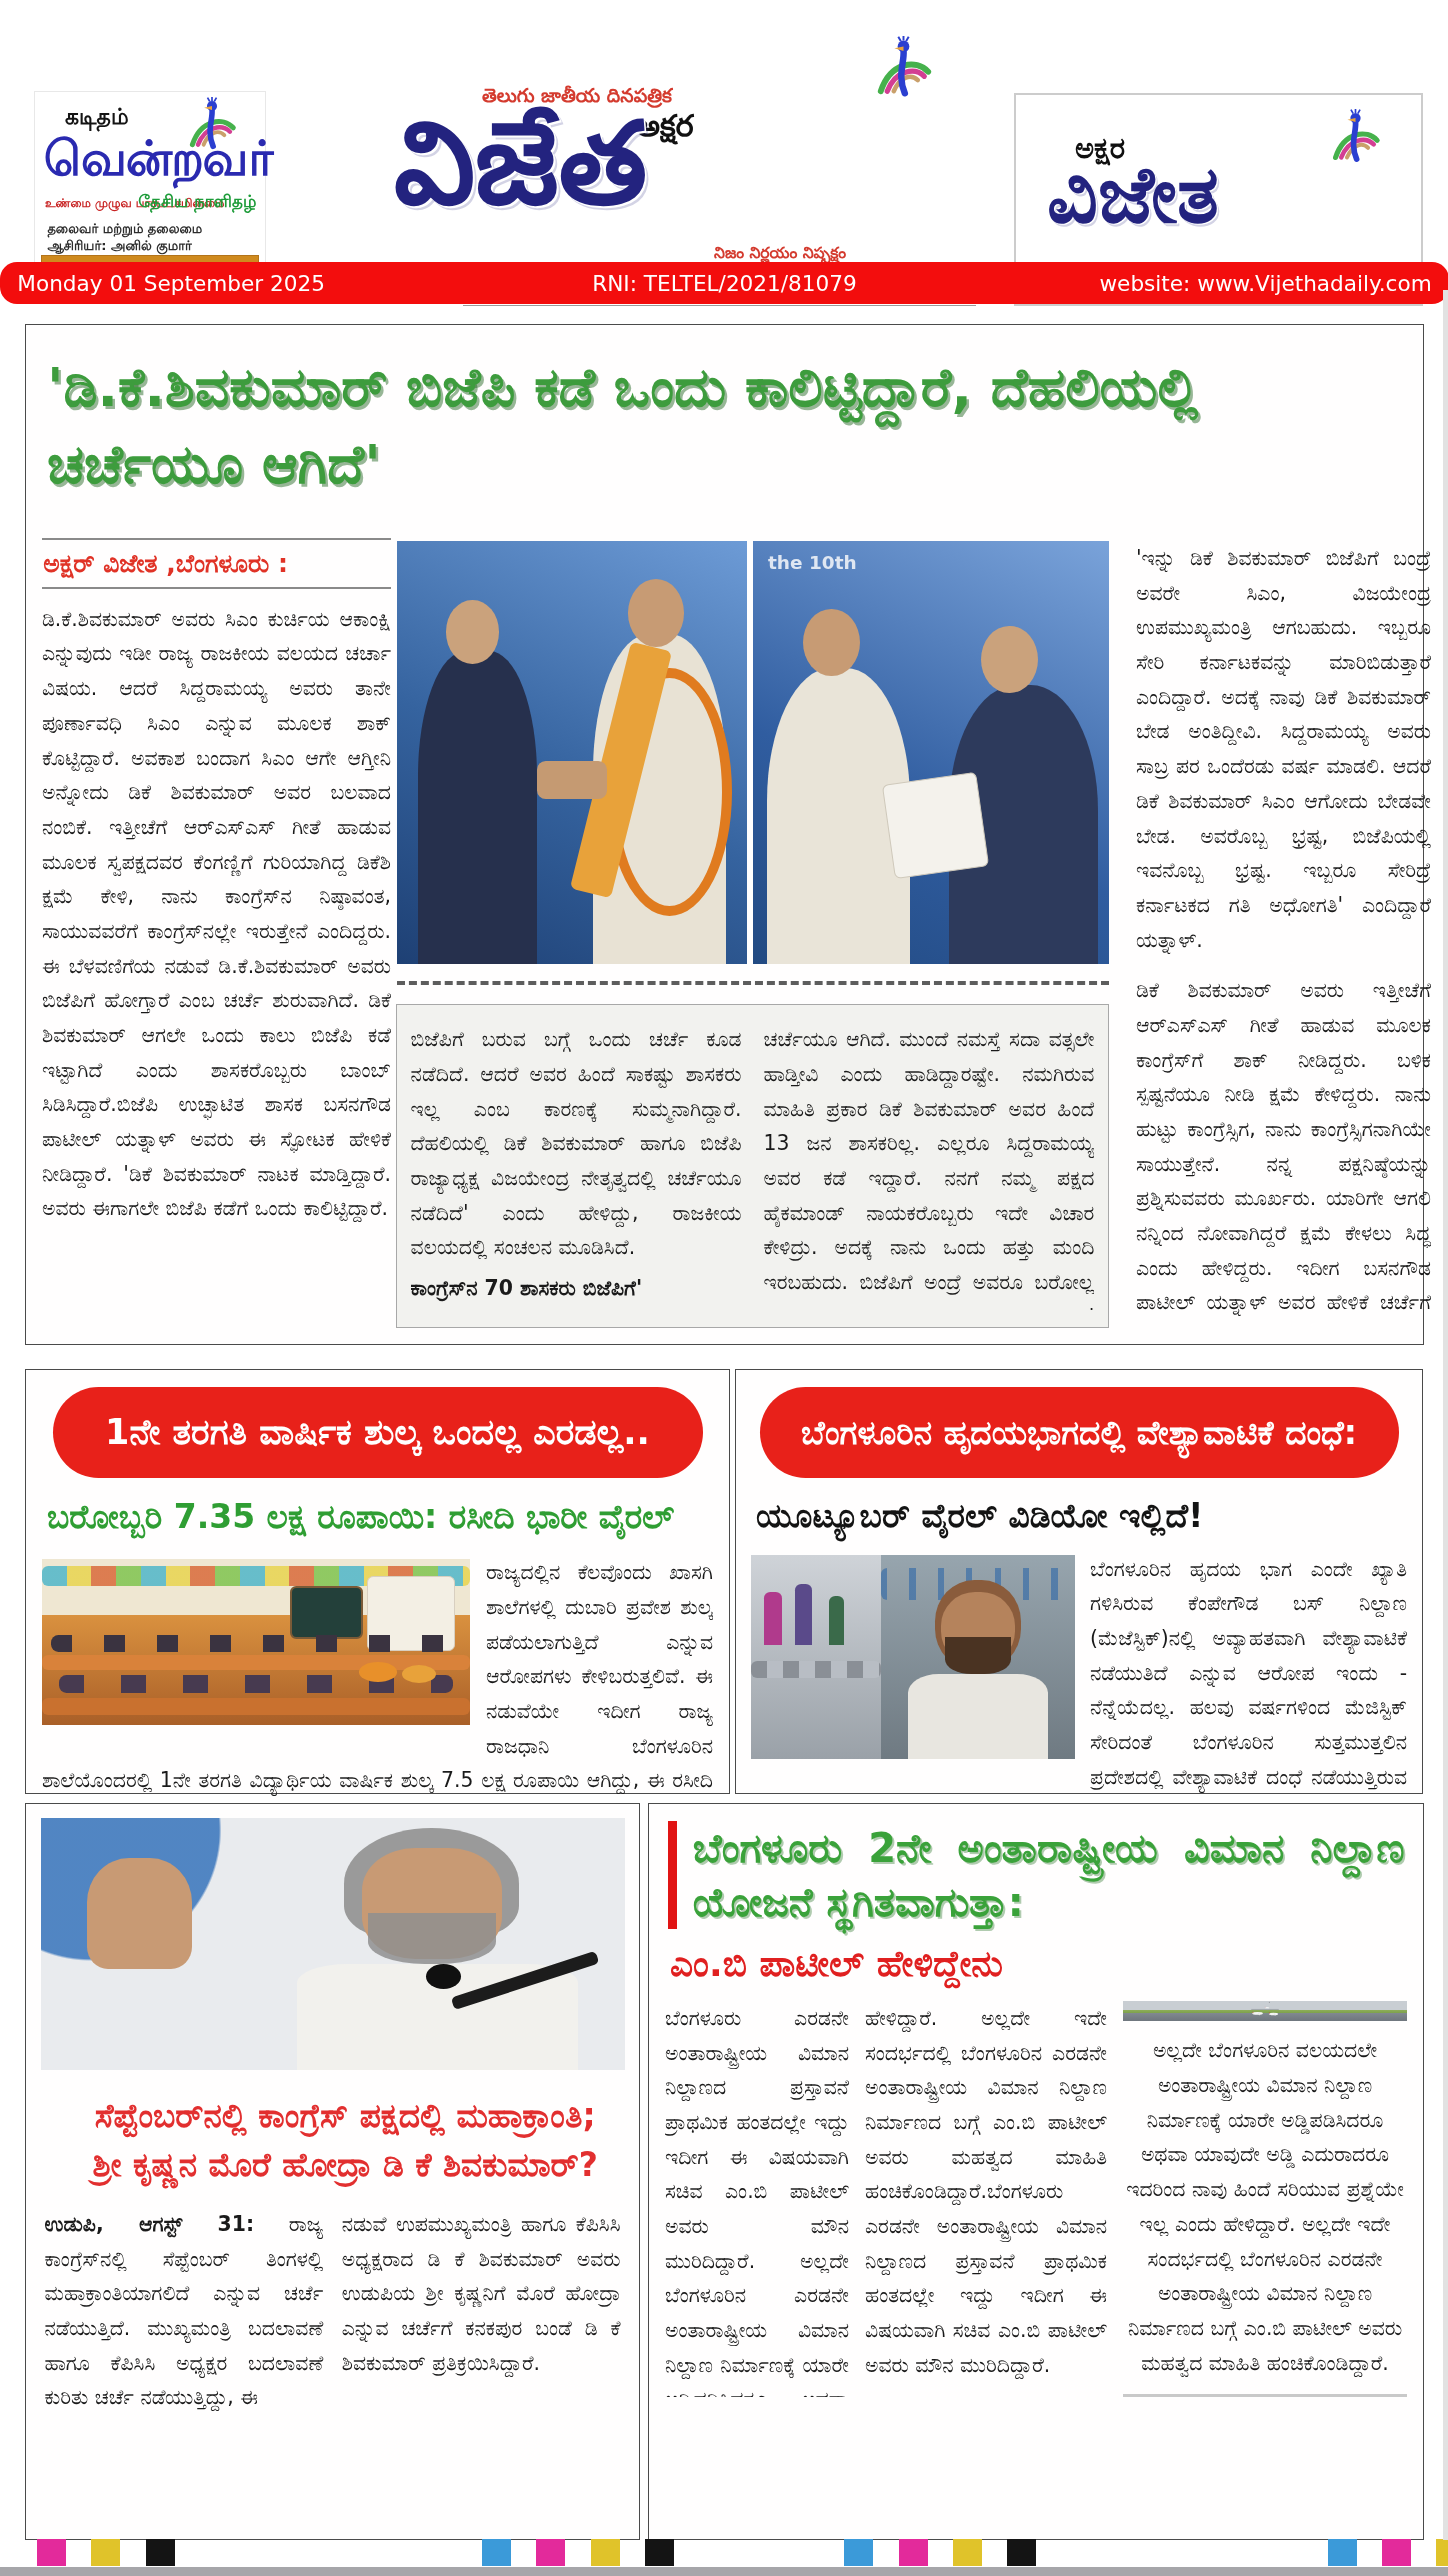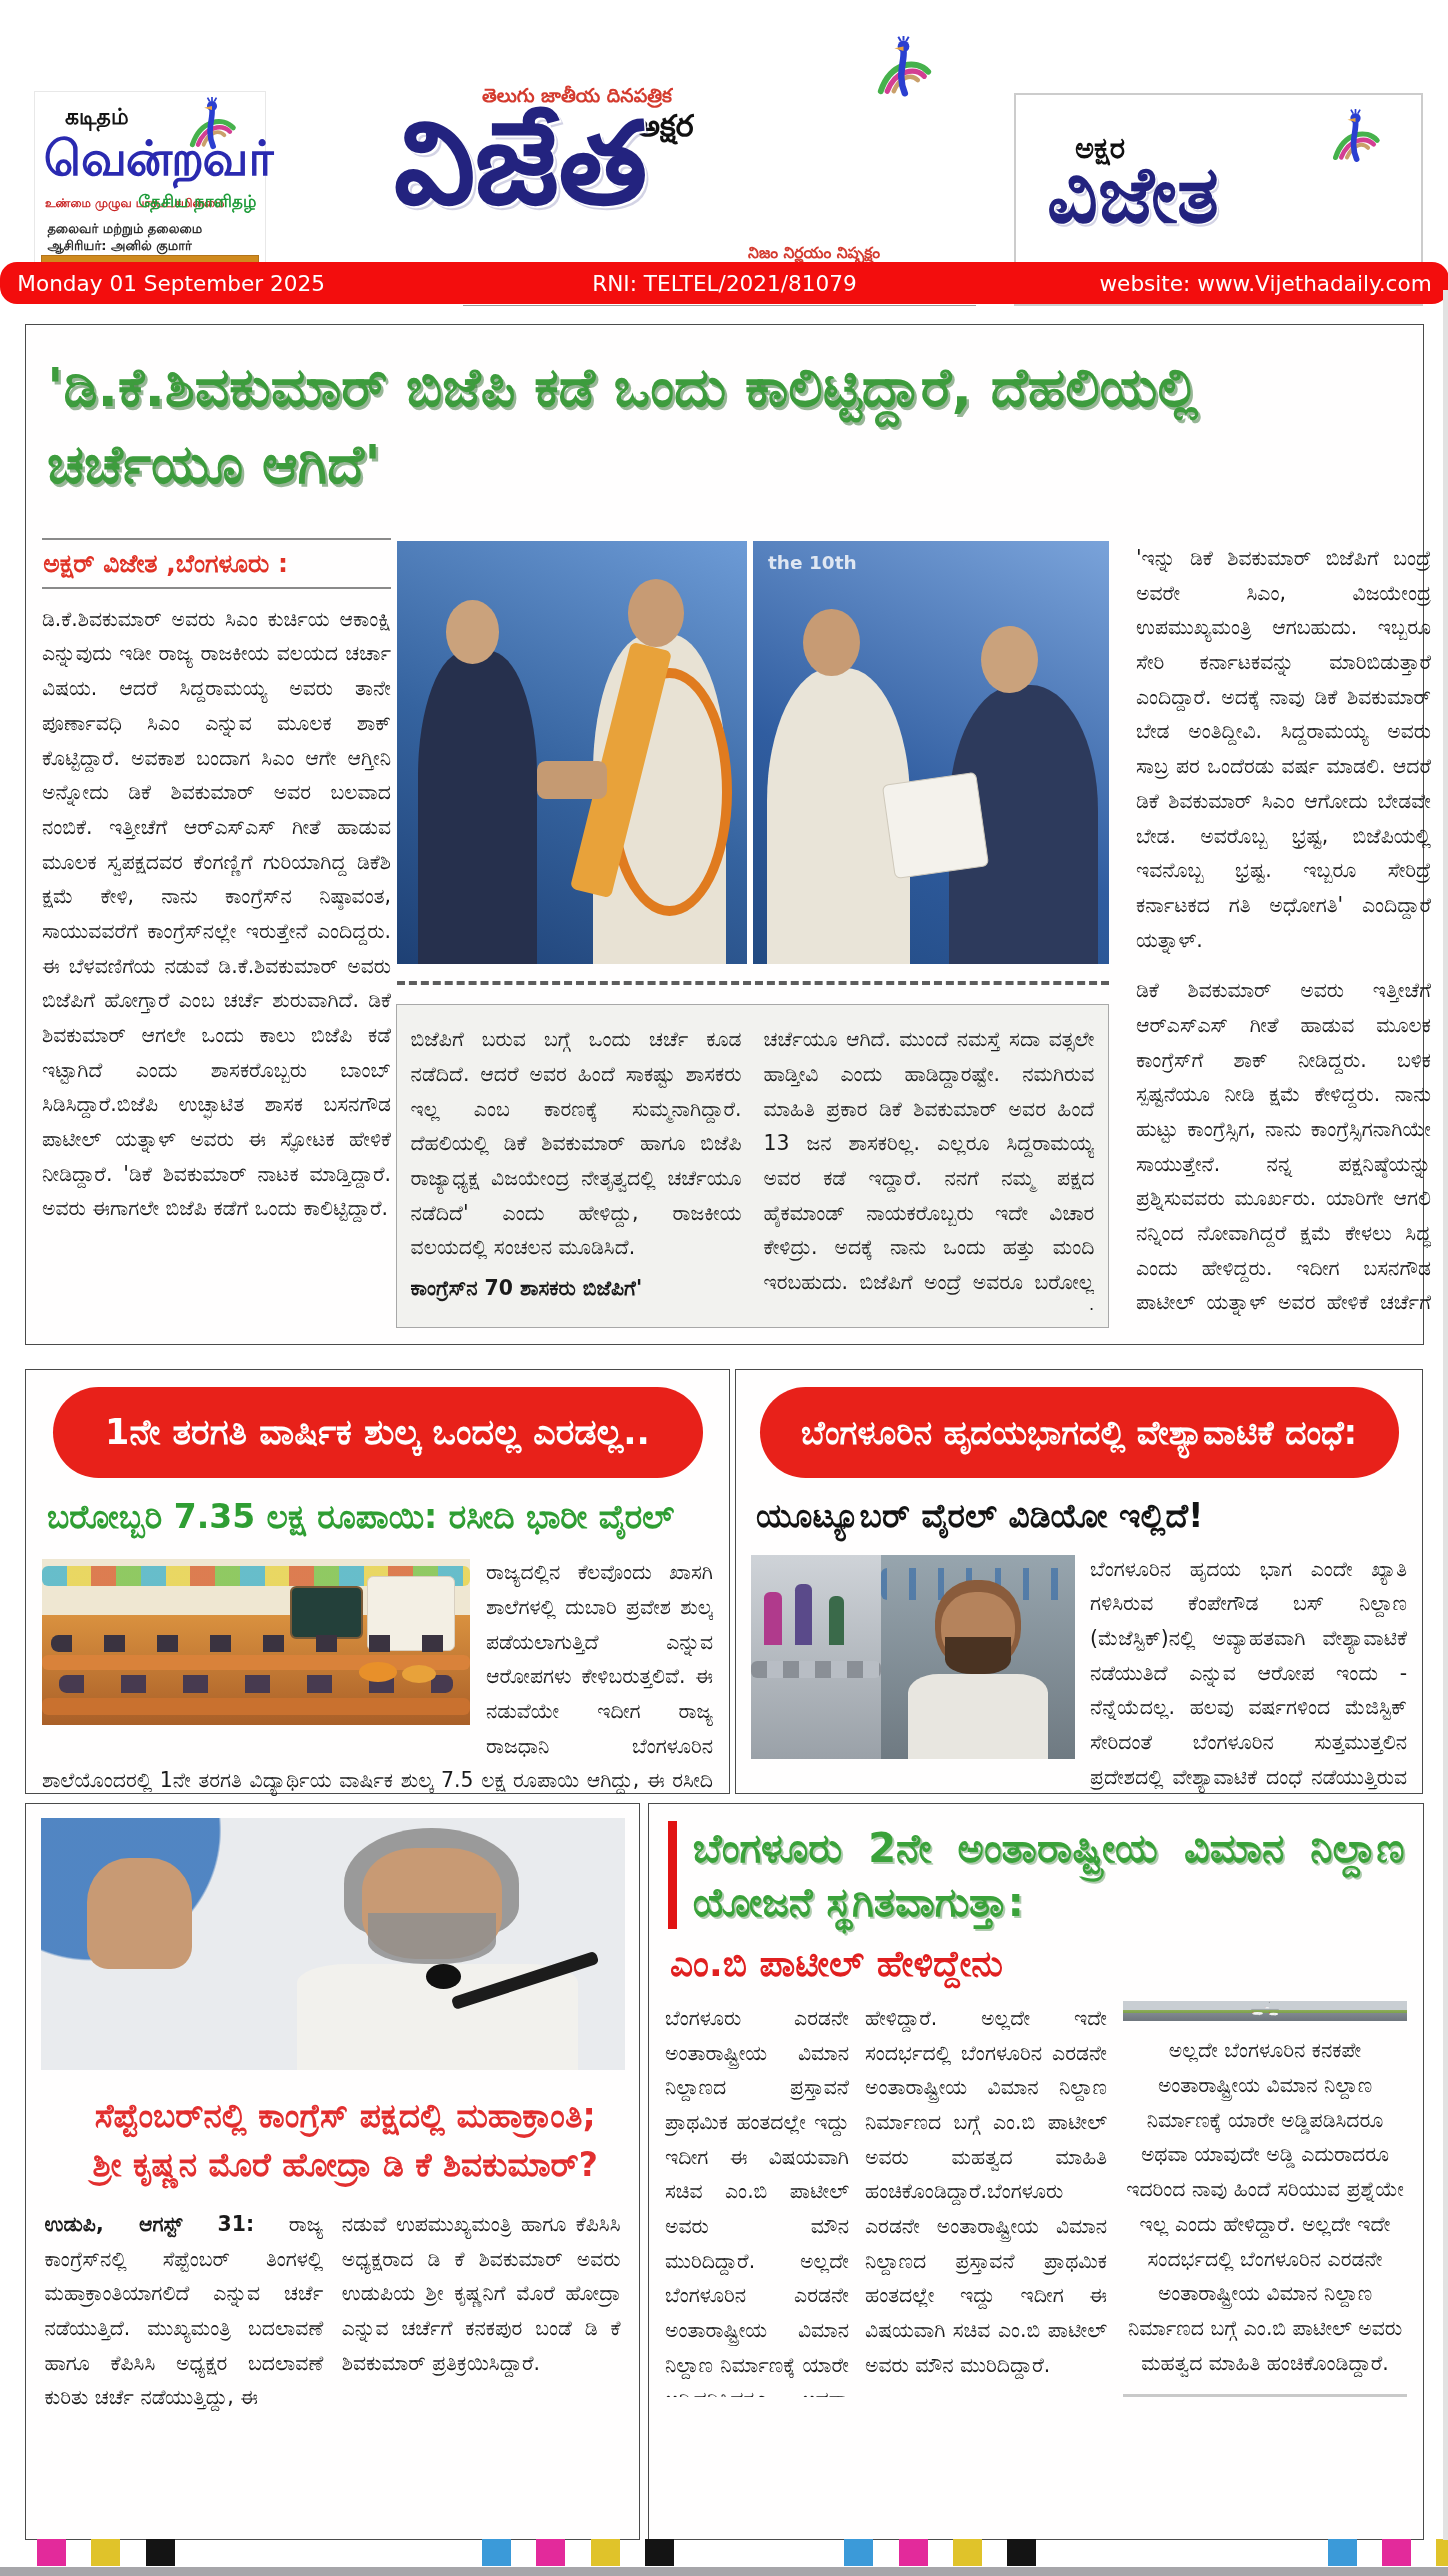--- a/index.html
+++ b/index.html
@@ -15,21 +15,21 @@
   .ll-red{position:absolute;left:10px;top:104px;font-size:11.7px;font-weight:bold;color:#c82323;}
   .ll-green{position:absolute;right:8.7px;top:99px;font-size:16.7px;font-weight:bold;color:#1d9c39;}
   .ll-editor{position:absolute;left:12.4px;top:129px;font-size:13px;font-weight:bold;color:#2c2c2c;}
   .ll-band{position:absolute;left:6.2px;right:6.2px;bottom:5px;background:#cf8a1e;border:1.2px solid #b3741a;
            color:#ffffff;font-weight:bold;font-size:14.2px;text-align:center;padding:6.2px 2.5px 16px 2.5px;}
   .center-logo{left:389px;top:17.3px;width:587px;height:272px;}
   .cl-kicker{position:absolute;left:93px;top:67px;font-size:19px;font-weight:bold;color:#d43b2f;}
   .cl-prefix{position:absolute;left:247px;top:91px;font-size:30px;font-weight:bold;color:#111;}
   .cl-title{position:absolute;left:5px;top:80px;font-size:114px;font-weight:bold;color:#23237f;
             text-shadow:1.9px 1.9px 0 #ffffff,3.7px 3.7px 0 #23237f33;}
-  .cl-red{position:absolute;left:359px;top:227px;font-size:15.5px;font-weight:bold;color:#d43b2f;}
+  .cl-red{position:absolute;left:325px;top:227px;font-size:15.5px;font-weight:bold;color:#d43b2f;}
   .cl-rule{position:absolute;left:117px;right:0;top:252px;border-top:1.9px solid #9a9a9a;}
   .cl-states{position:absolute;left:93px;top:258px;font-size:20.4px;font-weight:bold;color:#181818;}
   .cl-rule2{position:absolute;left:74px;right:0;top:288px;border-top:1.9px solid #9a9a9a;}
   .right-logo{left:1014px;top:93px;width:405px;height:209px;border:2.5px solid #cccccc;}
   .rl-prefix{position:absolute;left:59px;top:36px;font-size:29px;font-weight:bold;color:#101010;}
   .rl-title{position:absolute;left:31px;top:54px;font-size:79px;font-weight:bold;color:#23237f;
             text-shadow:1.2px 1.2px 0 #fff,2.5px 2.5px 0 #23237f33;}
   .rl-bottom{position:absolute;left:11px;right:11px;bottom:6.2px;display:flex;justify-content:space-between;align-items:baseline;}
   .rl-red{font-size:16px;font-weight:bold;color:#d3382c;}
   .rl-editor{font-size:17.3px;font-weight:bold;color:#141414;}
@@ -308,21 +308,21 @@
             <path d="M120 228 L150 268 L170 262 L150 228 Z" fill="#e8e8e8"></path>
             <ellipse cx="420" cy="245" rx="88" ry="23" fill="#f4f4f4"></ellipse>
             <path d="M352 245 L332 212 L352 222 Z" fill="#d23030"></path>
             <path d="M420 238 L446 274 L464 268 L448 238 Z" fill="#e8e8e8"></path>
             <ellipse cx="300" cy="128" rx="42" ry="11" fill="#fdfdfd"></ellipse>
             <path d="M268 128 L258 110 L268 116 Z" fill="#d23030"></path>
             <path d="M332 30 L340 14 L348 30 Z" fill="#2a2a2a"></path>
           </svg>
 
         </div>
-        <div class="a5-below body-text">ಅಲ್ಲದೇ ಬೆಂಗಳೂರಿನ ಕನಕಪೇ ಅಂತಾರಾಷ್ಟ್ರೀಯ ವಿಮಾನ ನಿಲ್ದಾಣ ನಿರ್ಮಾಣಕ್ಕೆ ಯಾರೇ ಅಡ್ಡಿಪಡಿಸಿದರೂ ಅಥವಾ ಯಾವುದೇ ಅಡ್ಡಿ ಎದುರಾದರೂ ಇದರಿಂದ ನಾವು ಹಿಂದೆ ಸರಿಯುವ ಪ್ರಶ್ನೆಯೇ ಇಲ್ಲ ಎಂದು ಹೇಳಿದ್ದಾರೆ. ಅಲ್ಲದೇ ಇದೇ ಸಂದರ್ಭದಲ್ಲಿ ಬೆಂಗಳೂರಿನ ಎರಡನೇ ಅಂತಾರಾಷ್ಟ್ರೀಯ ವಿಮಾನ ನಿಲ್ದಾಣ ನಿರ್ಮಾಣದ ಬಗ್ಗೆ ಎಂ.ಬಿ ಪಾಟೀಲ್ ಅವರು ಮಹತ್ವದ ಮಾಹಿತಿ ಹಂಚಿಕೊಂಡಿದ್ದಾರೆ.</div>
+        <div class="a5-below body-text">ಅಲ್ಲದೇ ಬೆಂಗಳೂರಿನ ವಲಯದಲೇ ಅಂತಾರಾಷ್ಟ್ರೀಯ ವಿಮಾನ ನಿಲ್ದಾಣ ನಿರ್ಮಾಣಕ್ಕೆ ಯಾರೇ ಅಡ್ಡಿಪಡಿಸಿದರೂ ಅಥವಾ ಯಾವುದೇ ಅಡ್ಡಿ ಎದುರಾದರೂ ಇದರಿಂದ ನಾವು ಹಿಂದೆ ಸರಿಯುವ ಪ್ರಶ್ನೆಯೇ ಇಲ್ಲ ಎಂದು ಹೇಳಿದ್ದಾರೆ. ಅಲ್ಲದೇ ಇದೇ ಸಂದರ್ಭದಲ್ಲಿ ಬೆಂಗಳೂರಿನ ಎರಡನೇ ಅಂತಾರಾಷ್ಟ್ರೀಯ ವಿಮಾನ ನಿಲ್ದಾಣ ನಿರ್ಮಾಣದ ಬಗ್ಗೆ ಎಂ.ಬಿ ಪಾಟೀಲ್ ಅವರು ಮಹತ್ವದ ಮಾಹಿತಿ ಹಂಚಿಕೊಂಡಿದ್ದಾರೆ.</div>
         <div class="a5-rule"></div>
       </div>
     </div>
   </div>
 
   <div class="regrow">
       <div class="regsq" style="left: 37px; background: rgb(227, 42, 155);"></div>
       <div class="regsq" style="left: 91px; background: rgb(224, 195, 42);"></div>
       <div class="regsq" style="left: 146px; background: rgb(20, 20, 20);"></div>
       <div class="regsq" style="left: 482px; background: rgb(59, 154, 217);"></div>

